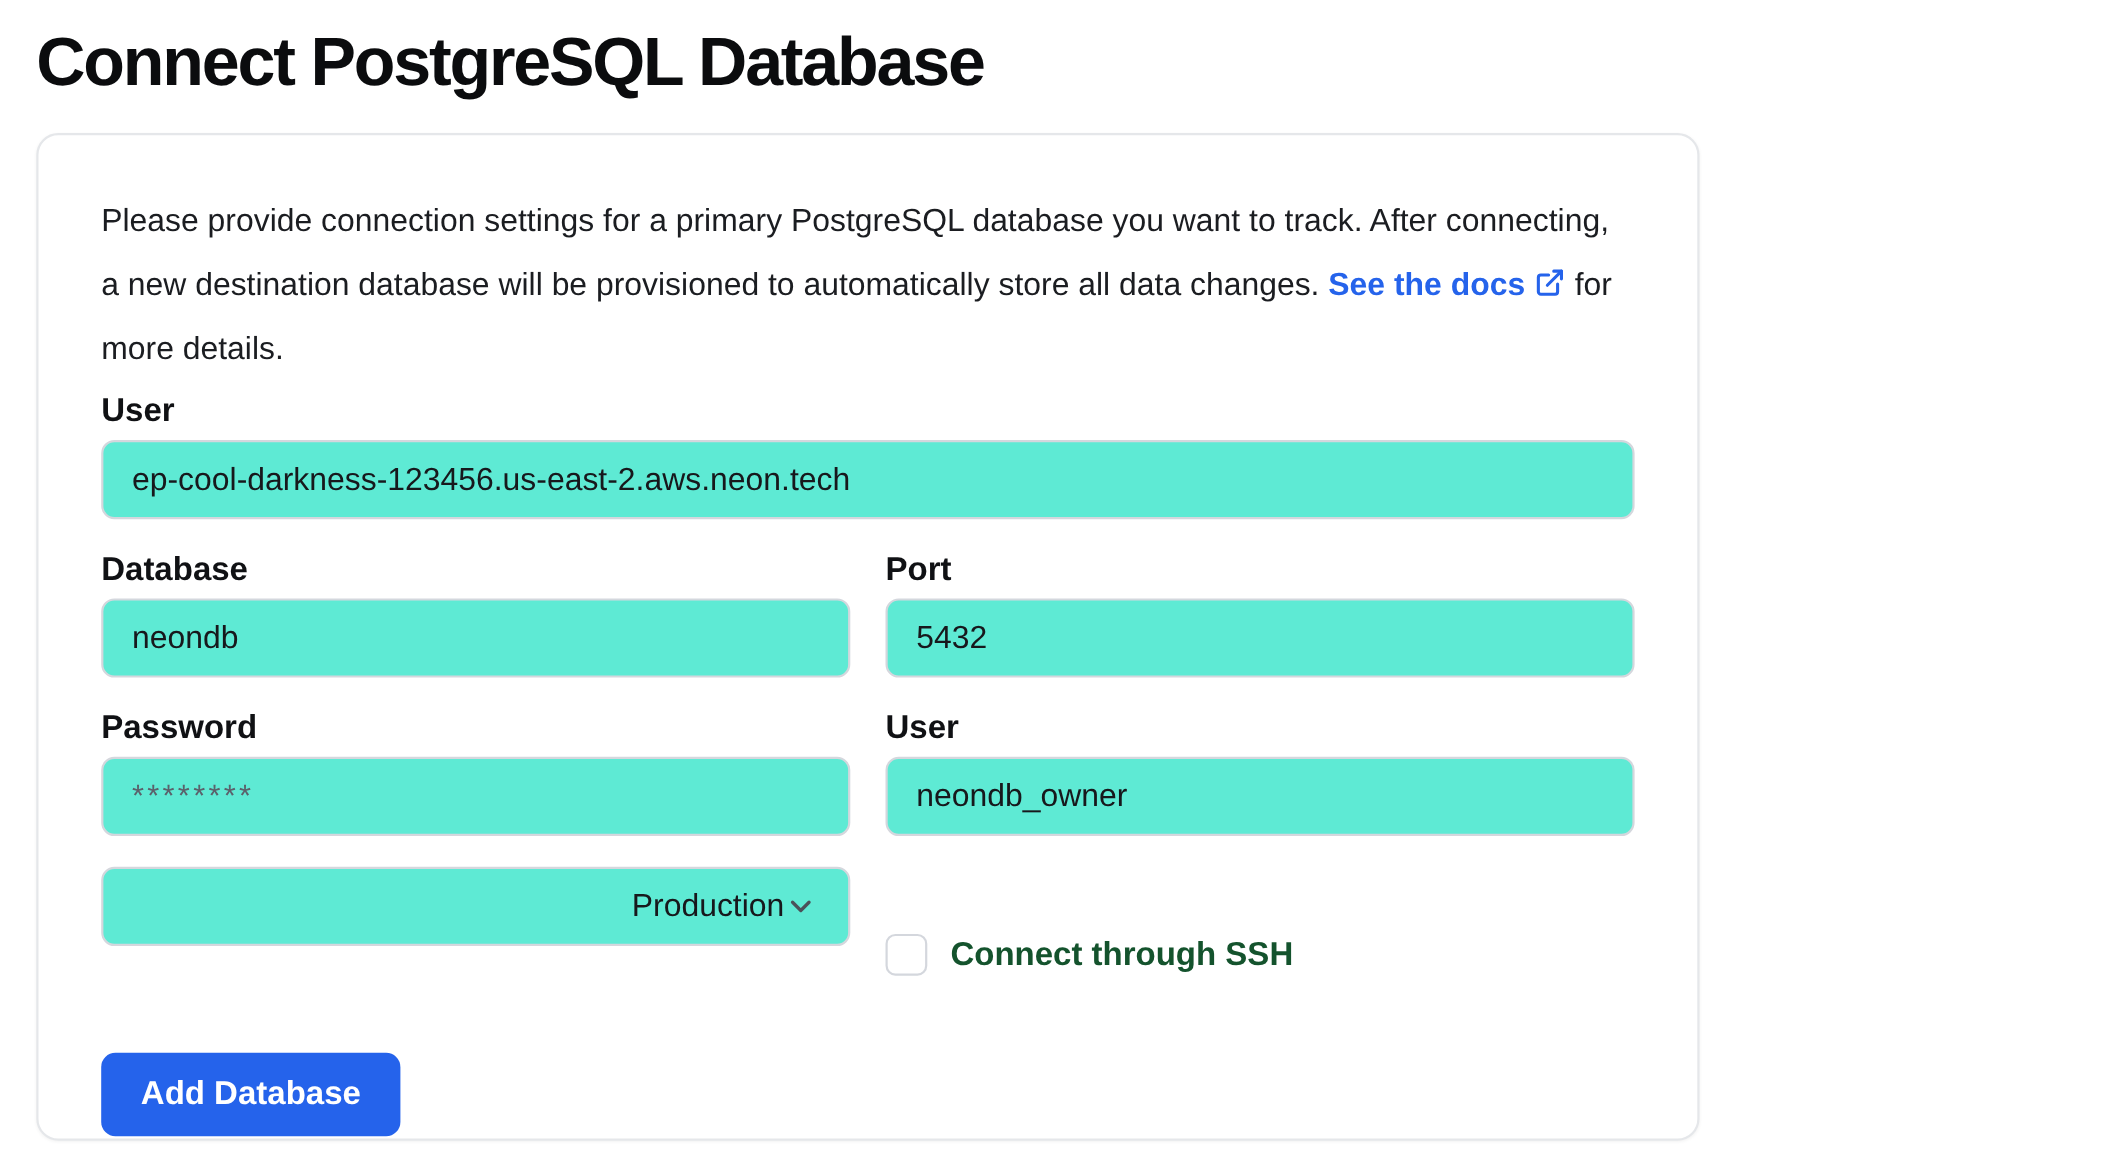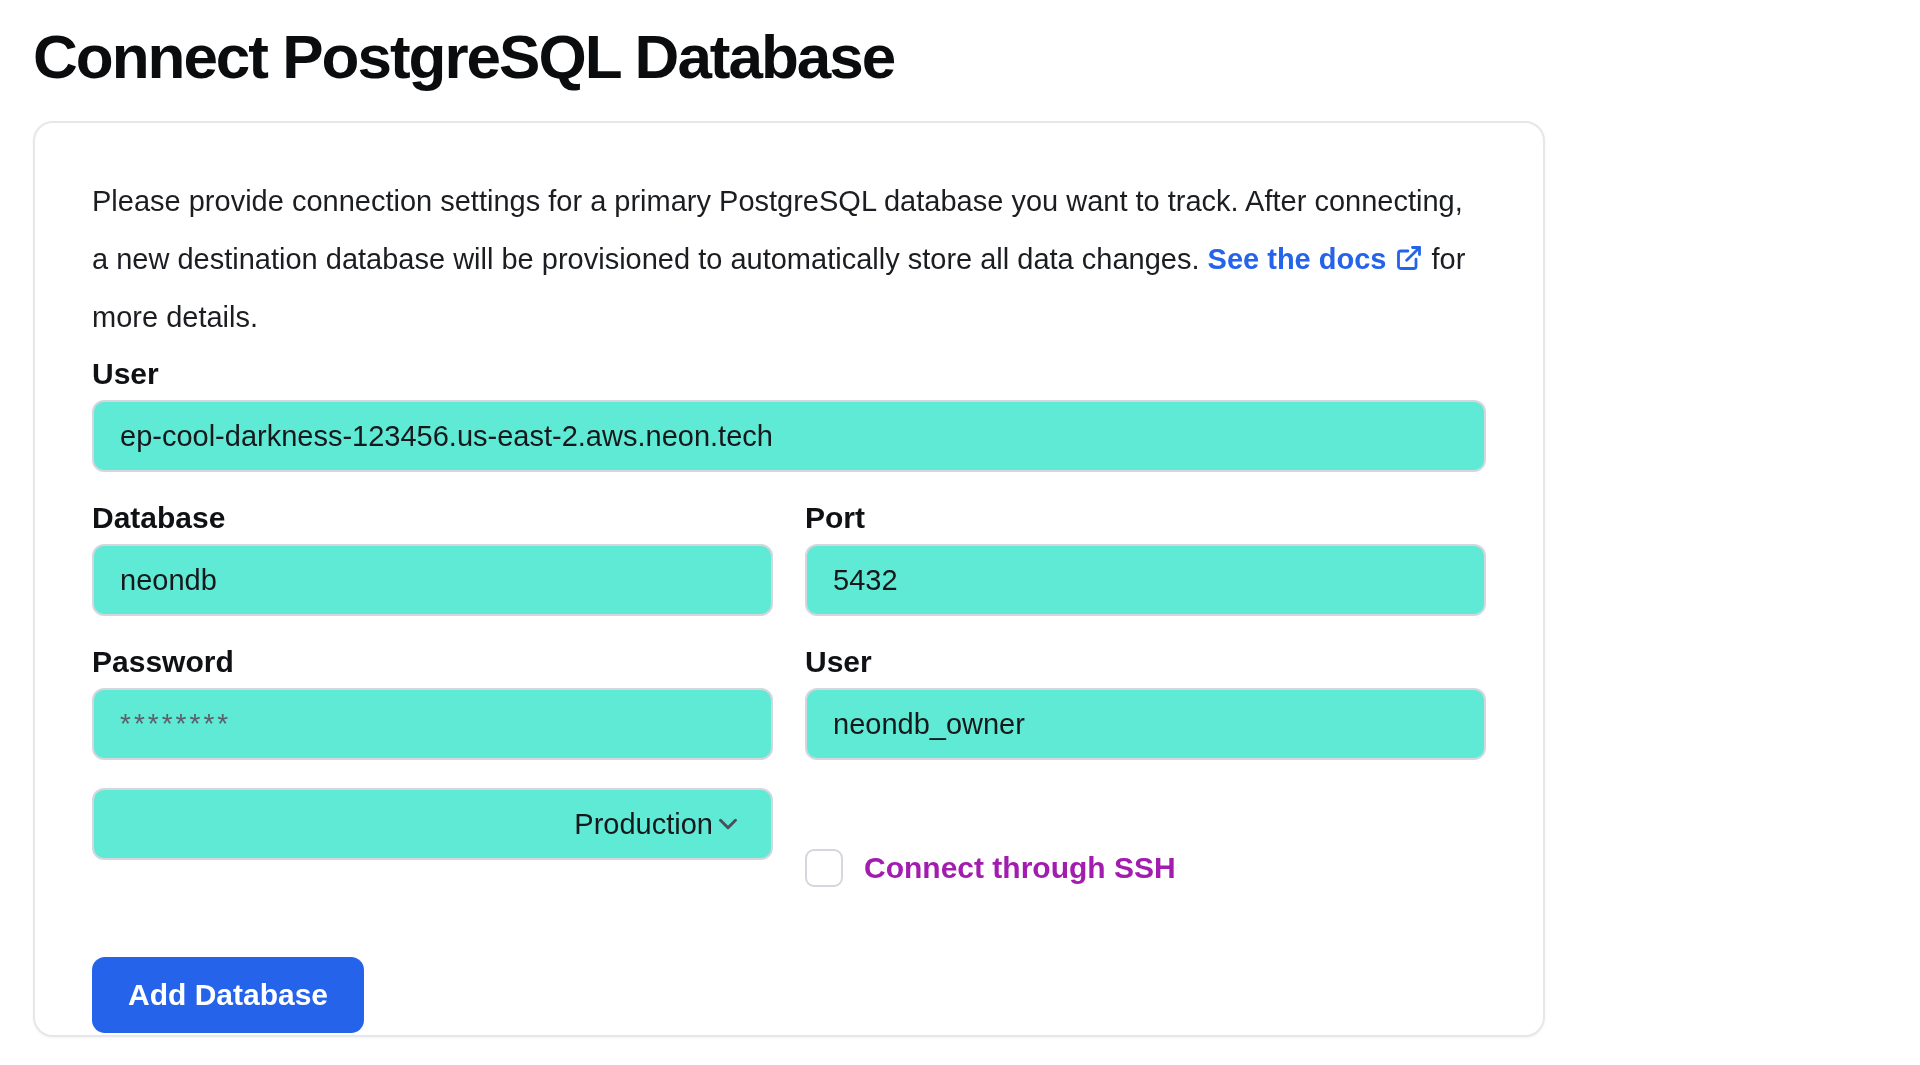--- a/index.html
+++ b/index.html
@@ -100,21 +100,21 @@
     width: 38px; height: 38px;
     border: 2px solid #d4d7dd;
     border-radius: 9px;
     background: #ffffff;
     cursor: pointer;
     flex: 0 0 auto;
   }
   .ssh-label {
     font-size: 30px;
     font-weight: 600;
-    color: #a21caf;
+    color: #14532d;
     margin-left: 21px;
   }
   .submit-btn {
     display: inline-block;
     margin-top: 53px;
     height: 76px;
     padding: 0 36px;
     background: #2563eb;
     color: #ffffff;
     border: none;

